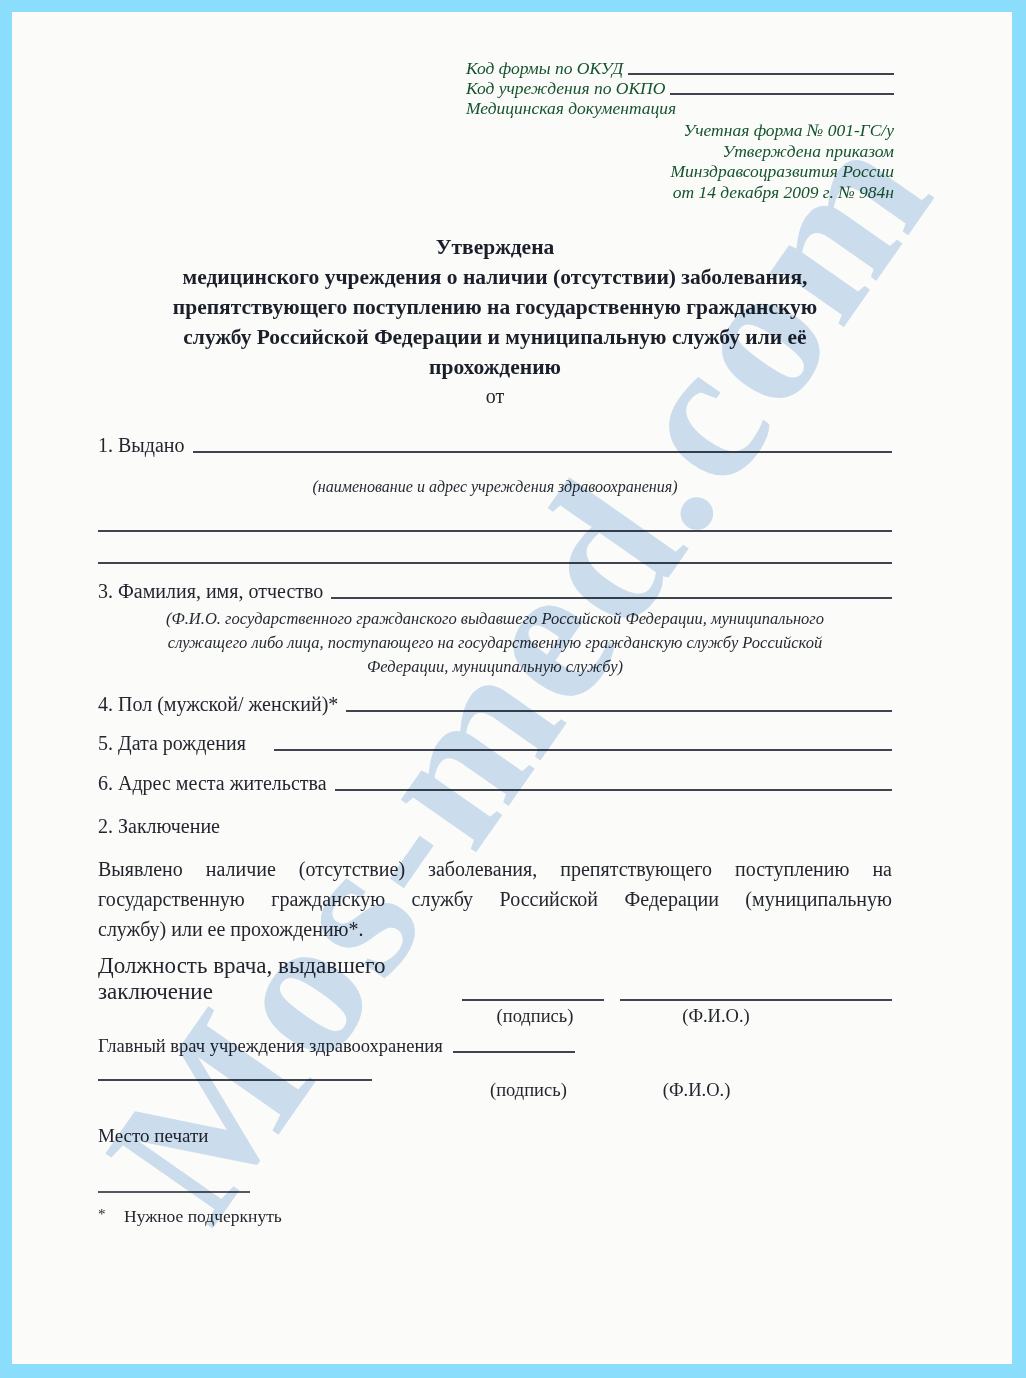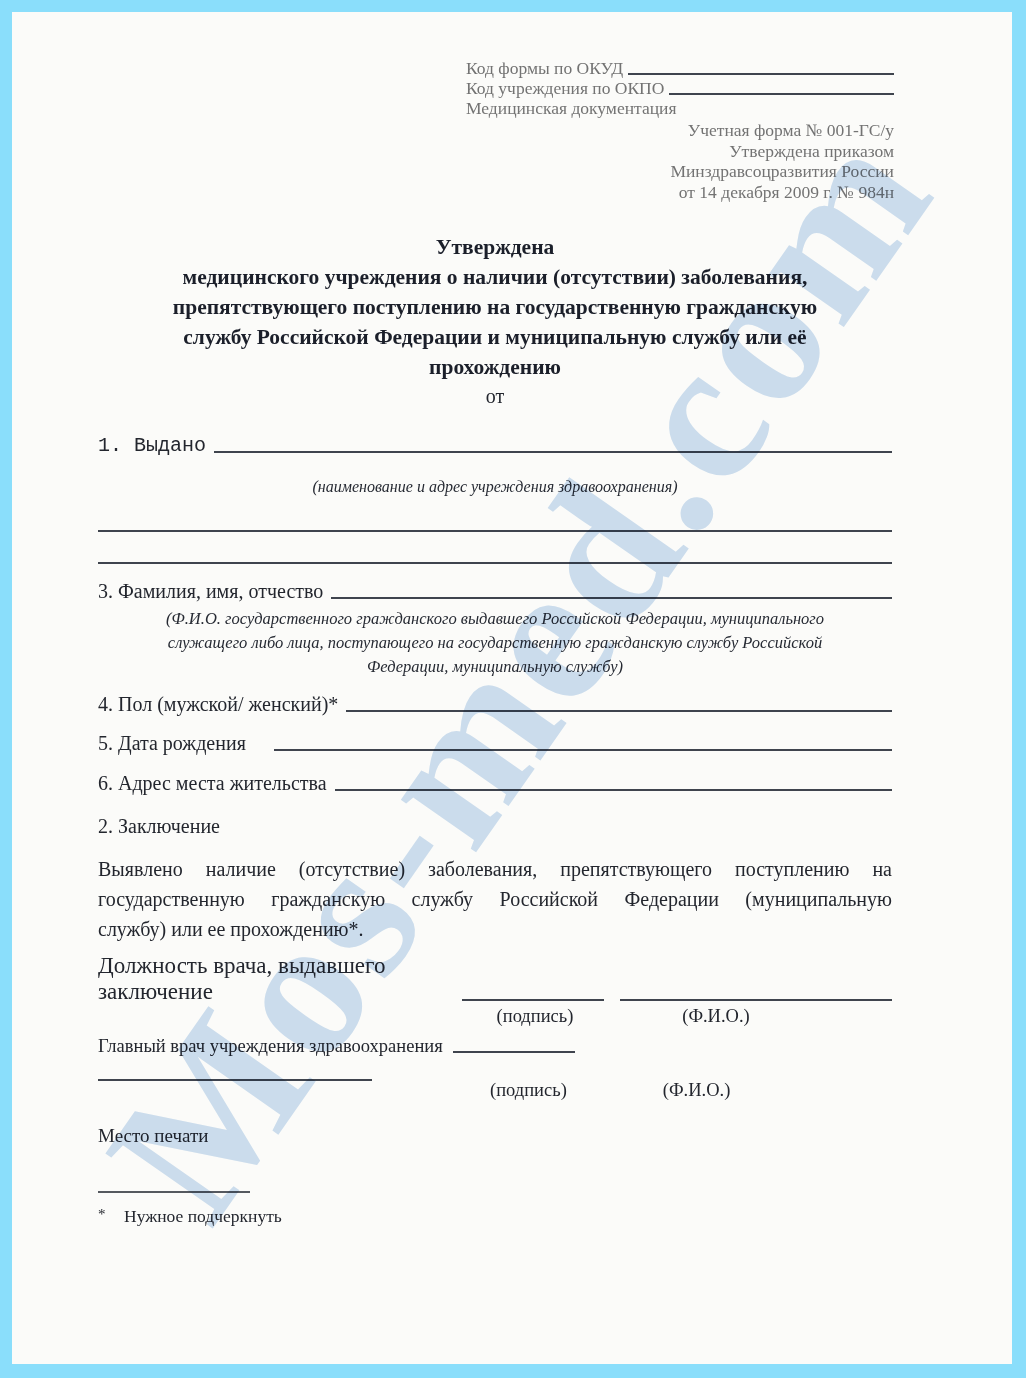--- a/index.html
+++ b/index.html
@@ -15,21 +15,21 @@
     overflow:hidden;
   }
   .content {
     position:absolute; inset:0;
     padding:46px 120px 40px 86px;
     box-sizing:border-box;
     color:#23262E;
     font-size:20px;
   }
   
-  .header-block { width:428px; margin-left:368px; font-size:17.5px; line-height:20px; color:#737373; }
+  .header-block { width:428px; margin-left:368px; font-size:17.5px; line-height:20px; color:#14532d;font-style:italic; }
   .hline { display:flex; align-items:flex-end; }
   .hline .fill { flex:1; border-bottom:2px solid #3F444E; margin:0 0 3px 5px; }
   .hright { text-align:right; margin-top:2px; line-height:20.5px; }
   
   .title-block { text-align:center; margin-top:30px; font-weight:700; font-size:21.5px; line-height:30px; color:#1B1F2A; }
   .title-from { text-align:center; font-weight:400; font-size:20px; line-height:28px; }
   
   .f-row { display:flex; align-items:flex-end; }
   .f-row .fill { flex:1; border-bottom:2px solid #3F444E; margin:0 0 4px 8px; }
   .cap1 { text-align:center; font-style:italic; font-size:16px; margin-top:21px; color:#262A33; }
@@ -98,21 +98,21 @@
 
     <div class="title-block">
       <div>Утверждена</div>
       <div>медицинского учреждения о наличии (отсутствии) заболевания,</div>
       <div>препятствующего поступлению на государственную гражданскую</div>
       <div>службу Российской Федерации и муниципальную службу или её</div>
       <div>прохождению</div>
     </div>
     <div class="title-from">от</div>
 
-    <div class="f-row" style="margin-top:24px;font-family:Liberation Mono, monospace;">
+    <div class="f-row" style="margin-top:24px;">
       <span>1. Выдано</span>
       <span class="fill"></span>
     </div>
     <div class="cap1">(наименование и адрес учреждения здравоохранения)</div>
 
     <div class="uline u1"></div>
     <div class="uline u2"></div>
 
     <div class="f-row item3">
       <span>3.  Фамилия, имя, отчество</span>

